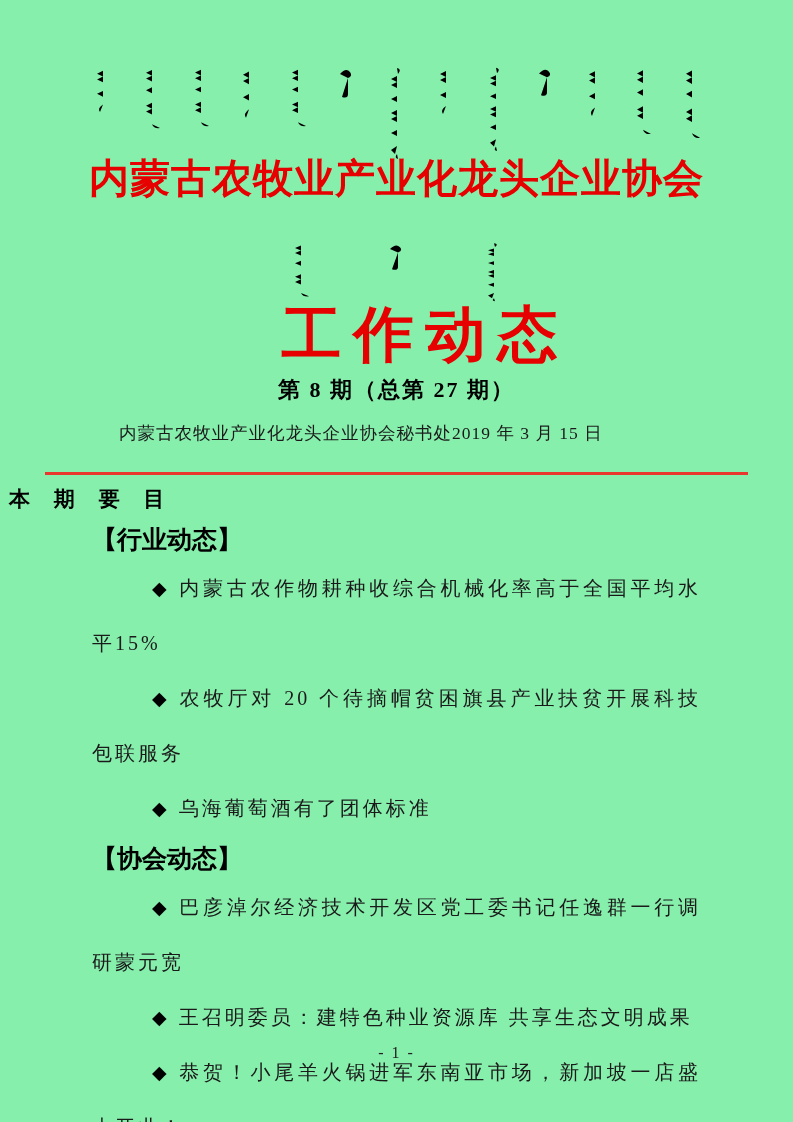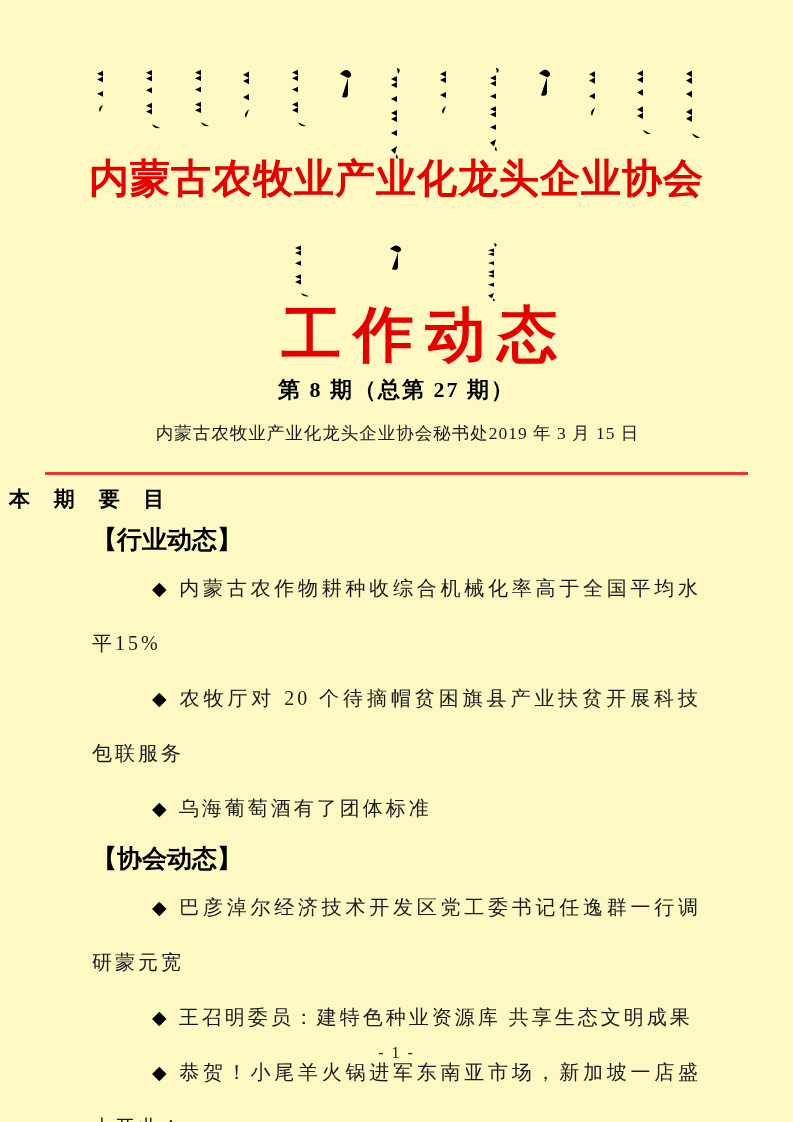--- a/index.html
+++ b/index.html
@@ -1,21 +1,21 @@
 <!DOCTYPE html>
 <html><head>
 <meta charset="utf-8">
 <style>
   html, body { margin: 0; padding: 0; background: #ffffff; }
   .page {
     position: relative;
     width: 793px;
     height: 1122px;
     margin: 0 auto;
-    background: #fef9c3;
+    background: #86efac;
     overflow: hidden;
     font-family: "Liberation Serif", serif;
     color: #111111;
   }
   
   .mgl-row1 {
     margin: 66px 92px 0 92px;
     height: 82px;
     display: flex;
     justify-content: space-between;
@@ -59,21 +59,21 @@
     font-size: 22px;
     line-height: 28px;
     font-weight: bold;
     letter-spacing: 2px;
     color: #000000;
   }
   .pub-row {
     margin: 16px 95px 0 95px;
     padding: 0 22px 0 24px;
     display: flex;
-    justify-content: center;
+    justify-content: flex-start;
     font-size: 17.5px;
     line-height: 26px;
     letter-spacing: 1px;
     color: #1a1a1a;
   }
   .red-rule {
     margin: 26px 45px 0 45px;
     border: none;
     border-top: 3px solid #e8372d;
     height: 0;

